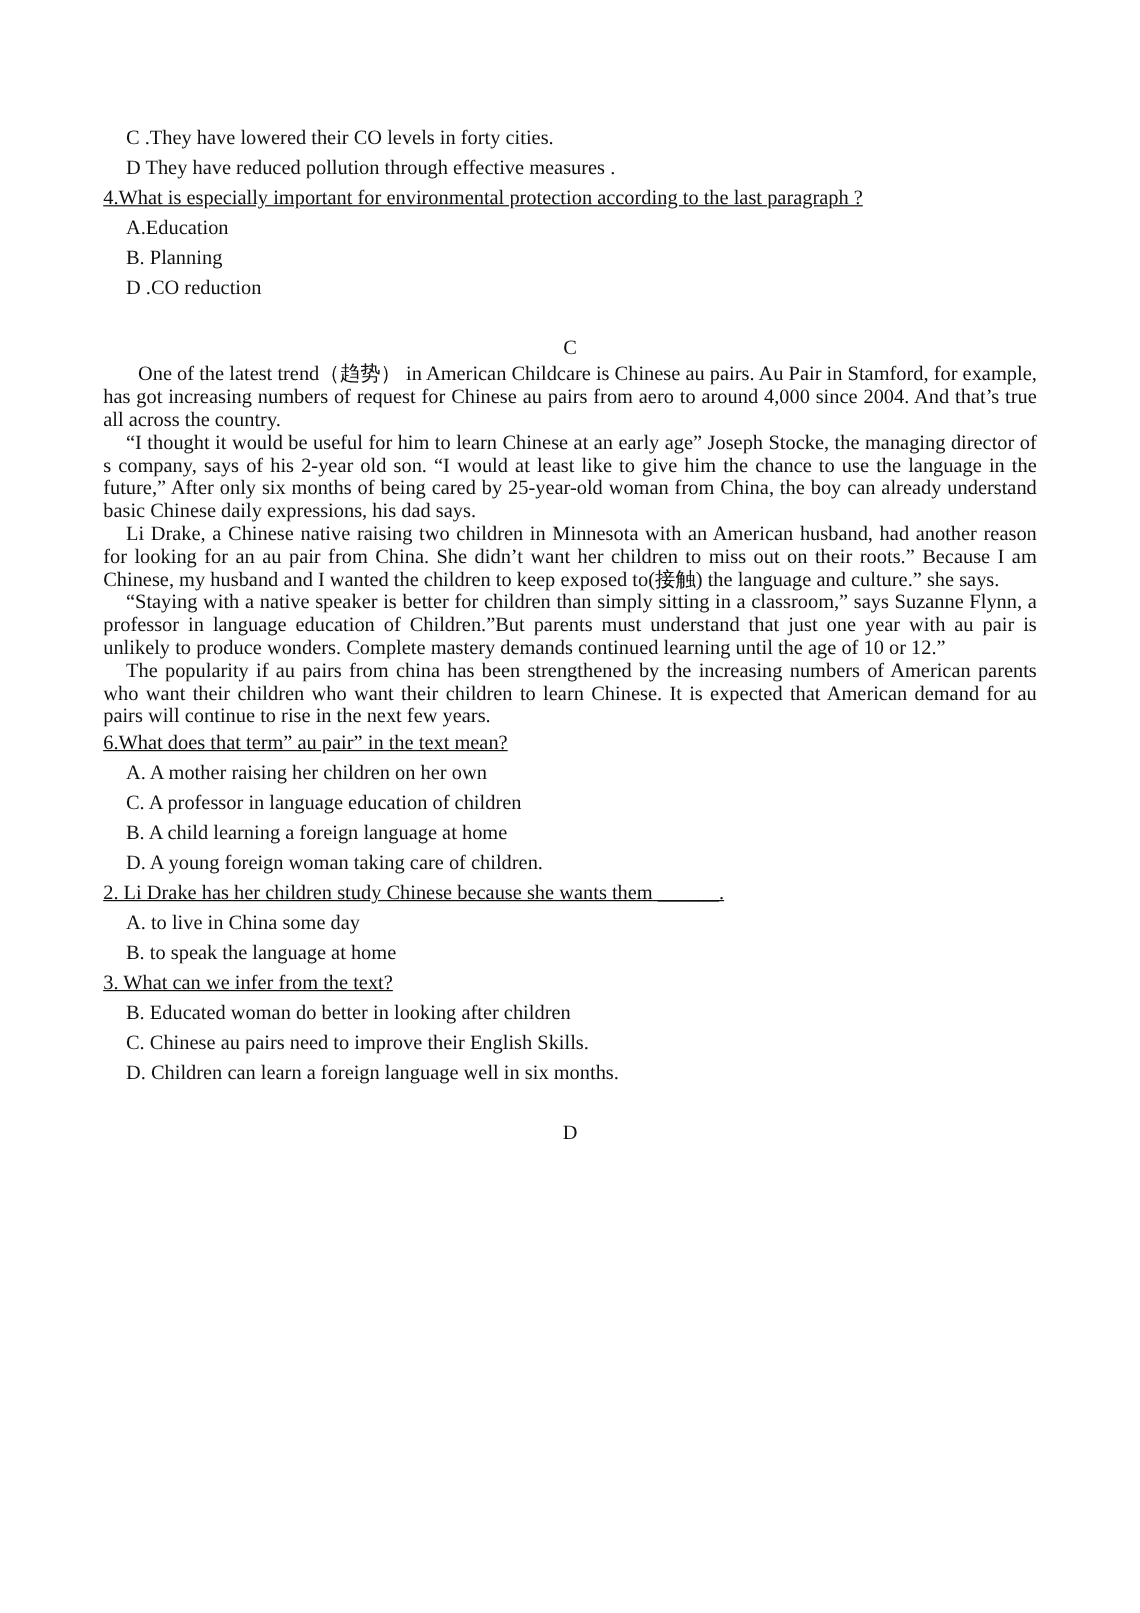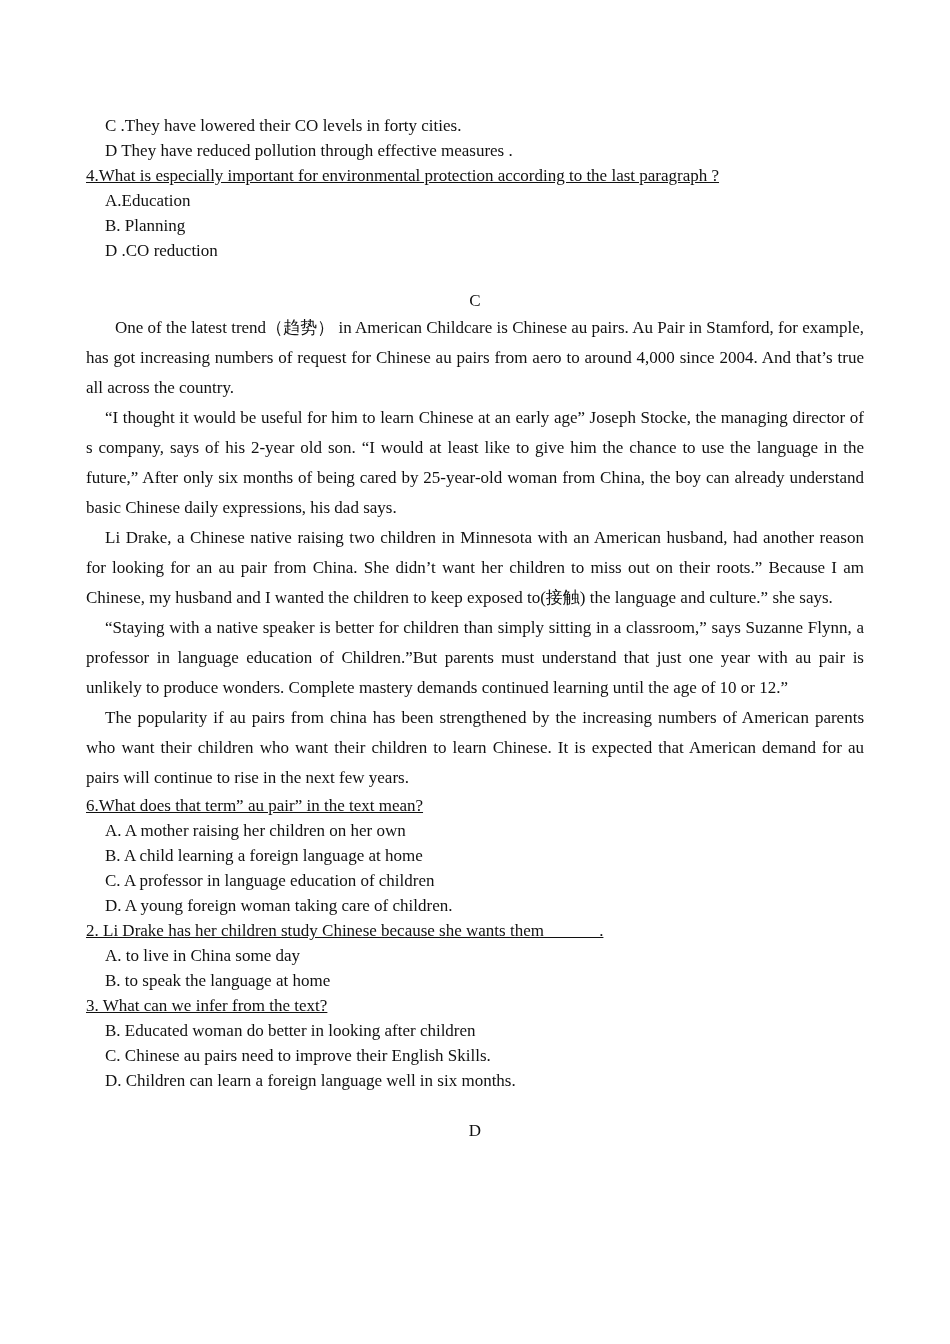--- a/index.html
+++ b/index.html
@@ -12,37 +12,37 @@
       height: 1344px;
       position: relative;
       overflow: hidden;
       font-family: "Liberation Serif", "DejaVu Serif", serif;
       color: #111111;
       font-size: 17px;
     }
     .page {
       position: absolute;
       left: 86px;
-      top: 113px;
+      top: 102px;
       width: 778px;
     }
     .line {
       height: 25px;
       line-height: 25px;
       white-space: nowrap;
     }
     .opt {
       padding-left: 19px;
     }
     .q {
       padding-left: 0;
       text-decoration: underline;
     }
     .para {
-      line-height: 30px;
+      line-height: 19px;
       text-align: justify;
       text-indent: 19px;
     }
     .para.first {
       text-indent: 29px;
     }
     .gap {
       height: 25px;
     }
     .section-letter {
@@ -68,22 +68,22 @@
   <div class="section-letter">C</div>
 
   <div class="para first">One of the latest trend（趋势） in American Childcare is Chinese au pairs. Au Pair in Stamford, for example, has got increasing numbers of request for Chinese au pairs from aero to around 4,000 since 2004. And that’s true all across the country.</div>
   <div class="para">“I thought it would be useful for him to learn Chinese at an early age” Joseph Stocke, the managing director of s company, says of his 2-year old son. “I would at least like to   give him the chance to use the language in the future,” After only six months of being cared by 25-year-old woman from China, the boy can already understand basic Chinese daily expressions, his dad says.</div>
   <div class="para">Li Drake, a Chinese native raising two children in Minnesota with an American husband, had another reason for looking for an au pair from China. She didn’t want her children to miss out on their roots.” Because I am Chinese, my husband and I wanted the children to keep exposed to(接触) the language and culture.” she says.</div>
   <div class="para">“Staying with a native speaker is better for children than simply sitting in a classroom,” says Suzanne Flynn, a professor in language education of Children.”But parents must understand that just one year with au pair is unlikely to produce wonders.  Complete mastery demands continued learning until the age of 10 or 12.”</div>
   <div class="para">The popularity if au pairs from china has been strengthened by the increasing numbers of American parents who want their children who want their children to learn Chinese. It is expected that American demand for au pairs will continue to rise in the next few years.</div>
 
   <div class="line q">6.What does that term” au pair” in the text mean?</div>
   <div class="line opt">A. A mother raising her children on her own</div>
+  <div class="line opt">C. A professor in language education of children</div>
   <div class="line opt">B. A child learning a foreign language at home</div>
-  <div class="line opt">C. A professor in language education of children</div>
   <div class="line opt">D. A young foreign woman taking care of children.</div>
 
   <div class="line q">2. Li Drake has her children study Chinese because she wants them ______.</div>
   <div class="line opt">A. to live in China some day</div>
   <div class="line opt">B. to speak the language at home</div>
 
   <div class="line q">3. What can we infer from the text?</div>
   <div class="line opt">B. Educated woman do better in looking after children</div>
   <div class="line opt">C. Chinese au pairs need to improve their English Skills.</div>
   <div class="line opt">D. Children can learn a foreign language well in six months.</div>

